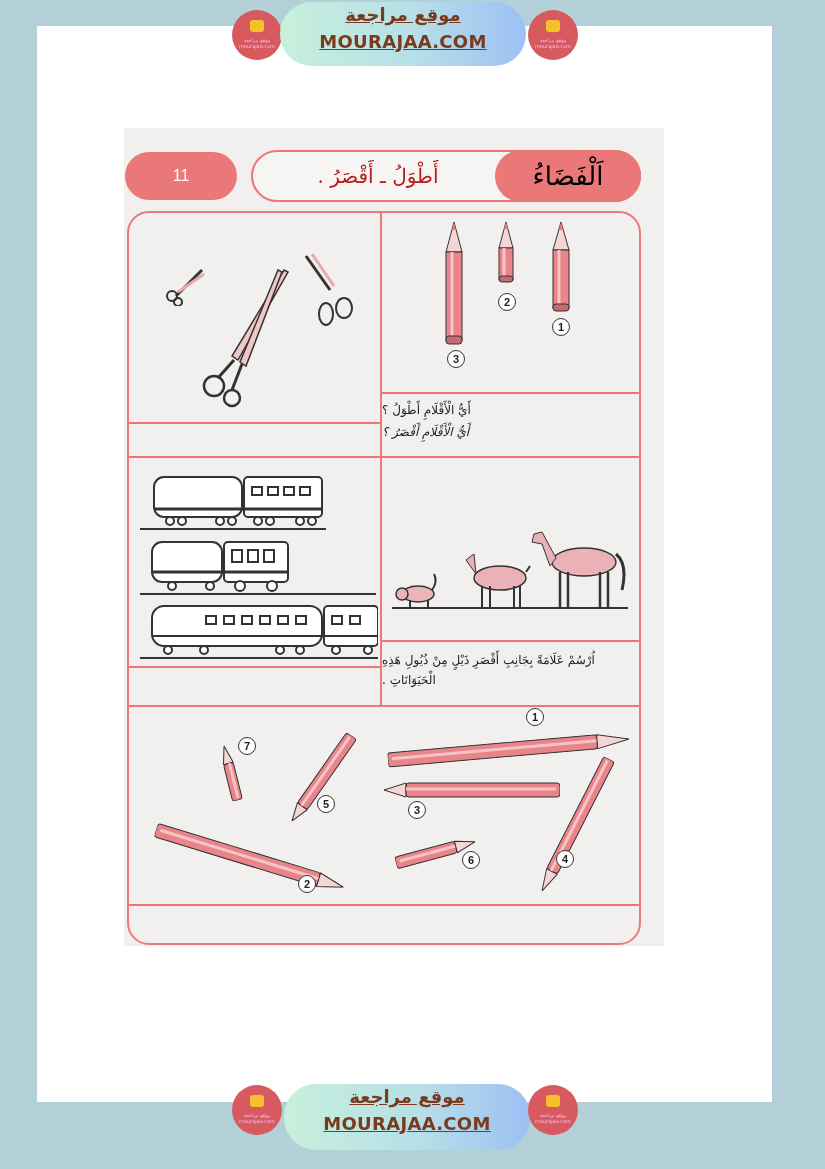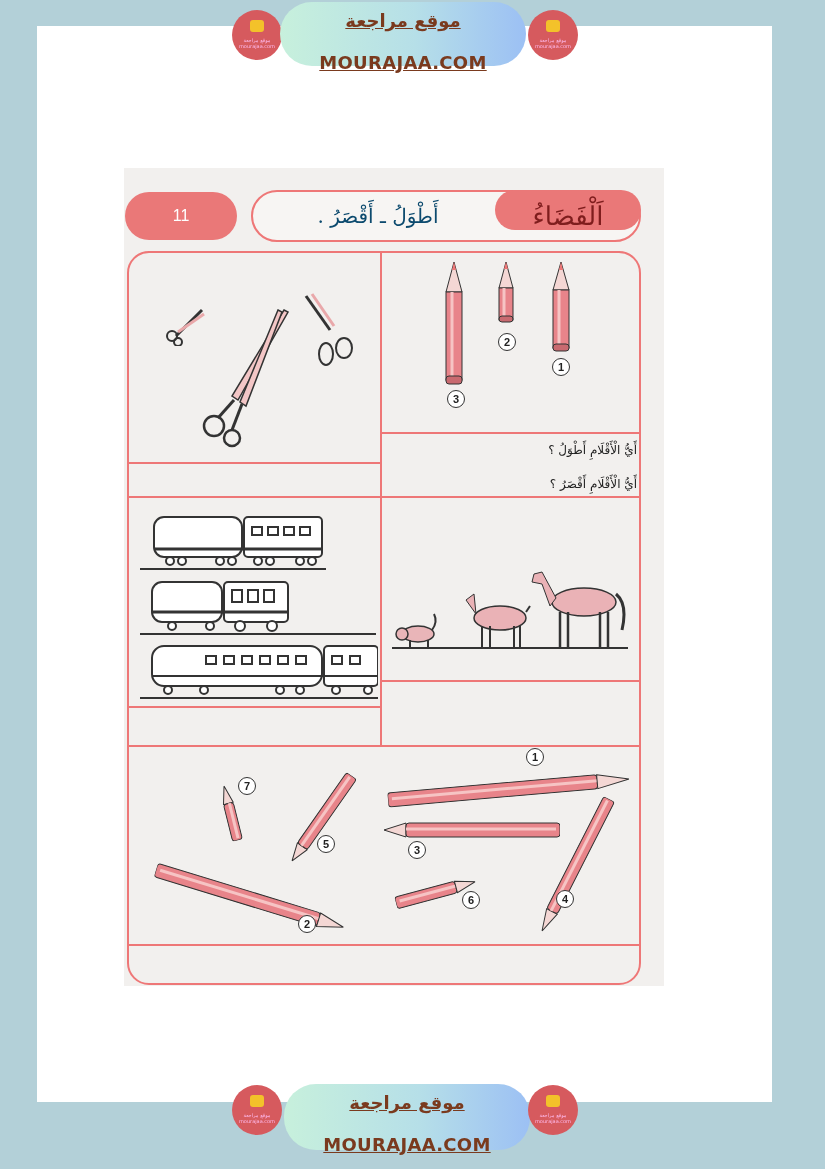--- a/index.html
+++ b/index.html
@@ -5,37 +5,37 @@
   html,body{margin:0;padding:0;}
   body{width:825px;height:1169px;background:#b3d0d8;position:relative;overflow:hidden;font-family:"DejaVu Sans",sans-serif;}
   .page{position:absolute;left:37px;top:26px;width:735px;height:1076px;background:#ffffff;}
   .banner{position:absolute;left:230px;width:360px;height:75px;}
   .banner.top{top:0;}
   .banner.bottom{top:1080px;}
   .pill{position:absolute;left:50px;top:2px;width:246px;height:64px;border-radius:32px;
         background:linear-gradient(90deg,#c7f0dc 0%,#b6dfe8 55%,#9cc0f4 100%);
         text-align:center;color:#7a3a1e;font-weight:bold;}
   .banner.bottom .pill{left:54px;top:4px;height:66px;}
-  .pill .ar{display:block;font-size:18px;line-height:22px;margin-top:8px;text-decoration:underline;font-family:"DejaVu Sans",sans-serif;}
-  .pill .en{display:block;font-size:18px;line-height:22px;margin-top:20px;text-decoration:underline;font-family:"DejaVu Sans",sans-serif;letter-spacing:0.3px;}
+  .pill .ar{display:block;font-size:18px;line-height:22px;margin-top:2px;text-decoration:underline;font-family:"DejaVu Sans",sans-serif;}
+  .pill .en{display:block;font-size:18px;line-height:22px;margin-top:5px;text-decoration:underline;font-family:"DejaVu Sans",sans-serif;letter-spacing:0.3px;}
   .logo{position:absolute;top:10px;width:50px;height:50px;border-radius:50%;background:#d65a5e;}
   .banner.bottom .logo{top:5px;}
   .logo.l{left:2px;} .logo.r{left:298px;}
   .logo .badge{position:absolute;left:18px;top:10px;width:14px;height:12px;border-radius:3px;background:#f3c22a;}
   .logo .tiny{position:absolute;left:0;width:50px;top:27px;text-align:center;font-size:5px;line-height:6px;color:#fbe;}
   
-  .sheet{position:absolute;left:124px;top:128px;width:540px;height:818px;background:#f2f0ee;margin-top:40px;}
+  .sheet{position:absolute;left:124px;top:128px;width:540px;height:818px;background:#f2f0ee;}
   .hdr-num{position:absolute;left:1px;top:24px;width:112px;height:48px;border-radius:24px;background:#ea7878;color:#fff;font-size:16px;line-height:48px;text-align:center;font-family:"Liberation Sans",sans-serif;}
   .hdr-bar{position:absolute;left:127px;top:22px;width:386px;height:48px;border:2px solid #e77;border-radius:26px;background:#f7f5f3;}
-  .hdr-sub{position:absolute;left:20px;top:0;width:210px;line-height:48px;text-align:center;font-size:20px;font-family:"DejaVu Serif",serif;color:#0c4a6e;direction:rtl;}
-  .hdr-title{position:absolute;right:-2px;top:-2px;width:146px;height:40px;border-radius:26px;background:#ea7878;text-align:center;line-height:52px;font-size:26px;font-family:"DejaVu Serif",serif;color:#7f1d1d;direction:rtl;}
+  .hdr-sub{position:absolute;left:20px;top:0;width:210px;line-height:48px;text-align:center;font-size:20px;font-family:"DejaVu Serif",serif;color:#b91c1c;direction:rtl;}
+  .hdr-title{position:absolute;right:-2px;top:-2px;width:146px;height:52px;border-radius:26px;background:#ea7878;text-align:center;line-height:52px;font-size:26px;font-family:"DejaVu Serif",serif;color:#000000;direction:rtl;}
   .frame{position:absolute;left:3px;top:83px;width:510px;height:730px;border:2px solid #e77;border-radius:22px;}
   .vline{position:absolute;background:#e77;width:2px;}
   .hline{position:absolute;background:#e77;height:2px;}
-  .cap{position:absolute;text-align:right;font-family:"DejaVu Serif",serif;font-size:12px;color:#222;direction:rtl;line-height:20px;}
+  .cap{position:absolute;text-align:left;font-family:"DejaVu Serif",serif;font-size:12px;color:#222;direction:rtl;line-height:20px;}
   .num{position:absolute;width:16px;height:16px;border:1.5px solid #333;border-radius:50%;font-size:11px;line-height:16px;text-align:center;background:#fff;font-family:"Liberation Sans",sans-serif;font-weight:bold;color:#222;}
   .pencil{position:absolute;transform-origin:0 50%;}
   .pencil svg{display:block;}
   .illus{position:absolute;}
 </style>
 </head>
 <body>
 
 <div class="page"></div>
 
@@ -96,21 +96,21 @@
     <svg width="18" height="92" viewBox="0 0 18 92">
         <polygon points="9,0 17,28 1,28" fill="#f4d7d4" stroke="#333"></polygon>
         <polygon points="9,0 11,8 7,8" fill="#e77"></polygon>
         <rect x="1" y="28" width="16" height="58" fill="#e8848a" stroke="#333"></rect>
         <line x1="7" y1="28" x2="7" y2="86" stroke="#f6c4c4" stroke-width="3"></line>
         <rect x="1" y="82" width="16" height="7" rx="3" fill="#c96a70" stroke="#333"></rect>
       </svg>
   </div>
   <div class="num" style="left:428px;top:190px;">1</div>
   <div class="cap" style="left:258px;top:272px;width:255px;">أَيُّ الْأَقْلَامِ أَطْوَلُ ؟</div>
-  <div class="cap" style="left:258px;top:306px;width:255px;">أَيُّ الْأَقْلَامِ أَقْصَرُ ؟</div>
+  <div class="cap" style="left:258px;top:294px;width:255px;font-style:italic;">أَيُّ الْأَقْلَامِ أَقْصَرُ ؟</div>
 
   <div class="illus" style="left:38px;top:138px;">
     <svg width="44" height="40" viewBox="0 0 44 40">
         <line x1="40" y1="4" x2="14" y2="30" stroke="#333" stroke-width="3"></line>
         <line x1="42" y1="8" x2="16" y2="26" stroke="#e9a8aa" stroke-width="3"></line>
         <circle cx="10" cy="30" r="5" fill="none" stroke="#333" stroke-width="2"></circle>
         <circle cx="16" cy="36" r="4" fill="none" stroke="#333" stroke-width="2"></circle>
       </svg>
   </div>
   <div class="illus" style="left:70px;top:140px;">
@@ -225,20 +225,21 @@
           <ellipse cx="192" cy="44" rx="32" ry="14" fill="#eab2b6" stroke="#333" stroke-width="1.5"></ellipse>
           <path d="M164 40 l-14 -26 l-8 2 l-2 8 l10 2 l8 22 z" fill="#eab2b6" stroke="#333"></path>
           <line x1="168" y1="54" x2="168" y2="90" stroke="#333" stroke-width="2.5"></line>
           <line x1="176" y1="54" x2="176" y2="90" stroke="#333" stroke-width="2.5"></line>
           <line x1="208" y1="54" x2="208" y2="90" stroke="#333" stroke-width="2.5"></line>
           <line x1="216" y1="54" x2="216" y2="90" stroke="#333" stroke-width="2.5"></line>
           <path d="M224 36 q12 10 6 36" fill="none" stroke="#333" stroke-width="3"></path>
         </g>
     </svg>
   </div>
+  <div class="cap" style="left:258px;top:522px;width:255px;">اُرْسُمْ عَلَامَةً بِجَانِبِ أَقْصَرِ ذَيْلٍ مِنْ ذُيُولِ هَذِهِ الْحَيَوَانَاتِ .</div>
 
   <div class="pencil" style="left:264px;top:624px;transform:rotate(-5deg);">
     <svg width="242" height="16" viewBox="0 0 242 16">
         <rect x="0" y="1" width="210" height="14" rx="3" fill="#e8848a" stroke="#333"></rect>
         <line x1="4" y1="7" x2="210" y2="7" stroke="#f6c4c4" stroke-width="3"></line>
         <polygon points="210,1 242,8 210,15" fill="#f4d7d4" stroke="#333"></polygon>
       </svg>
   </div>
   <div class="num" style="left:402px;top:580px;">1</div>
 

